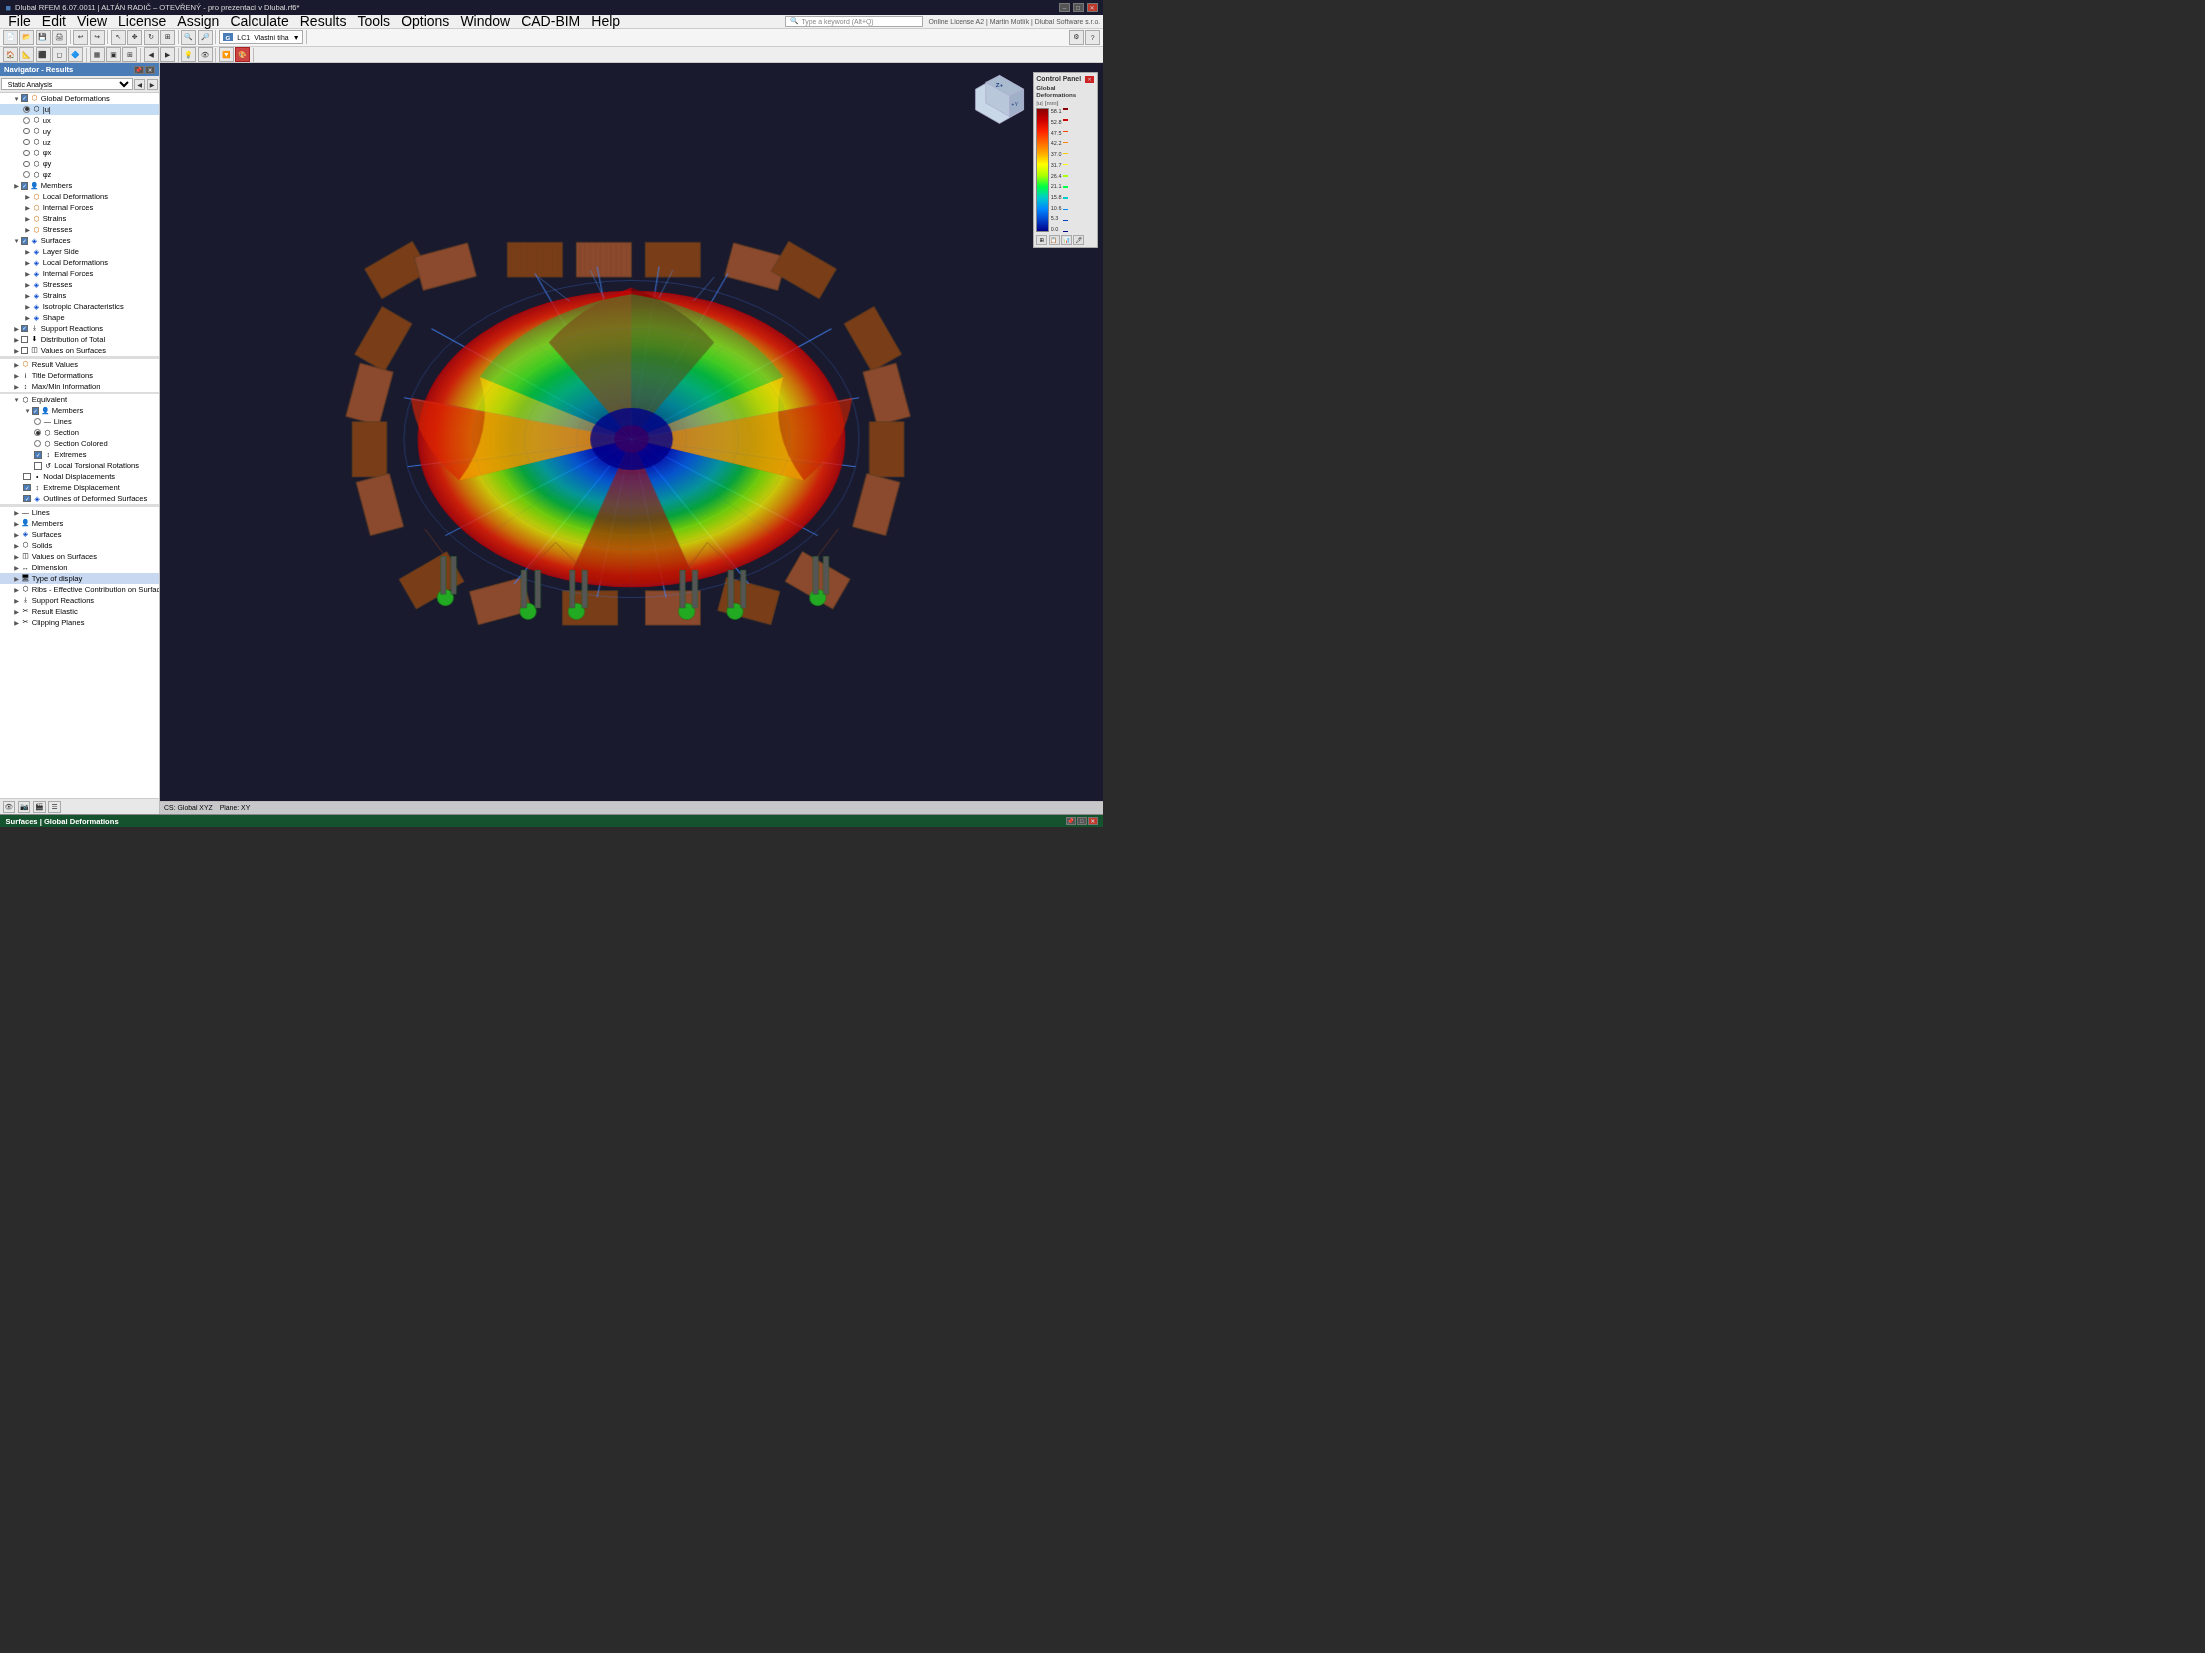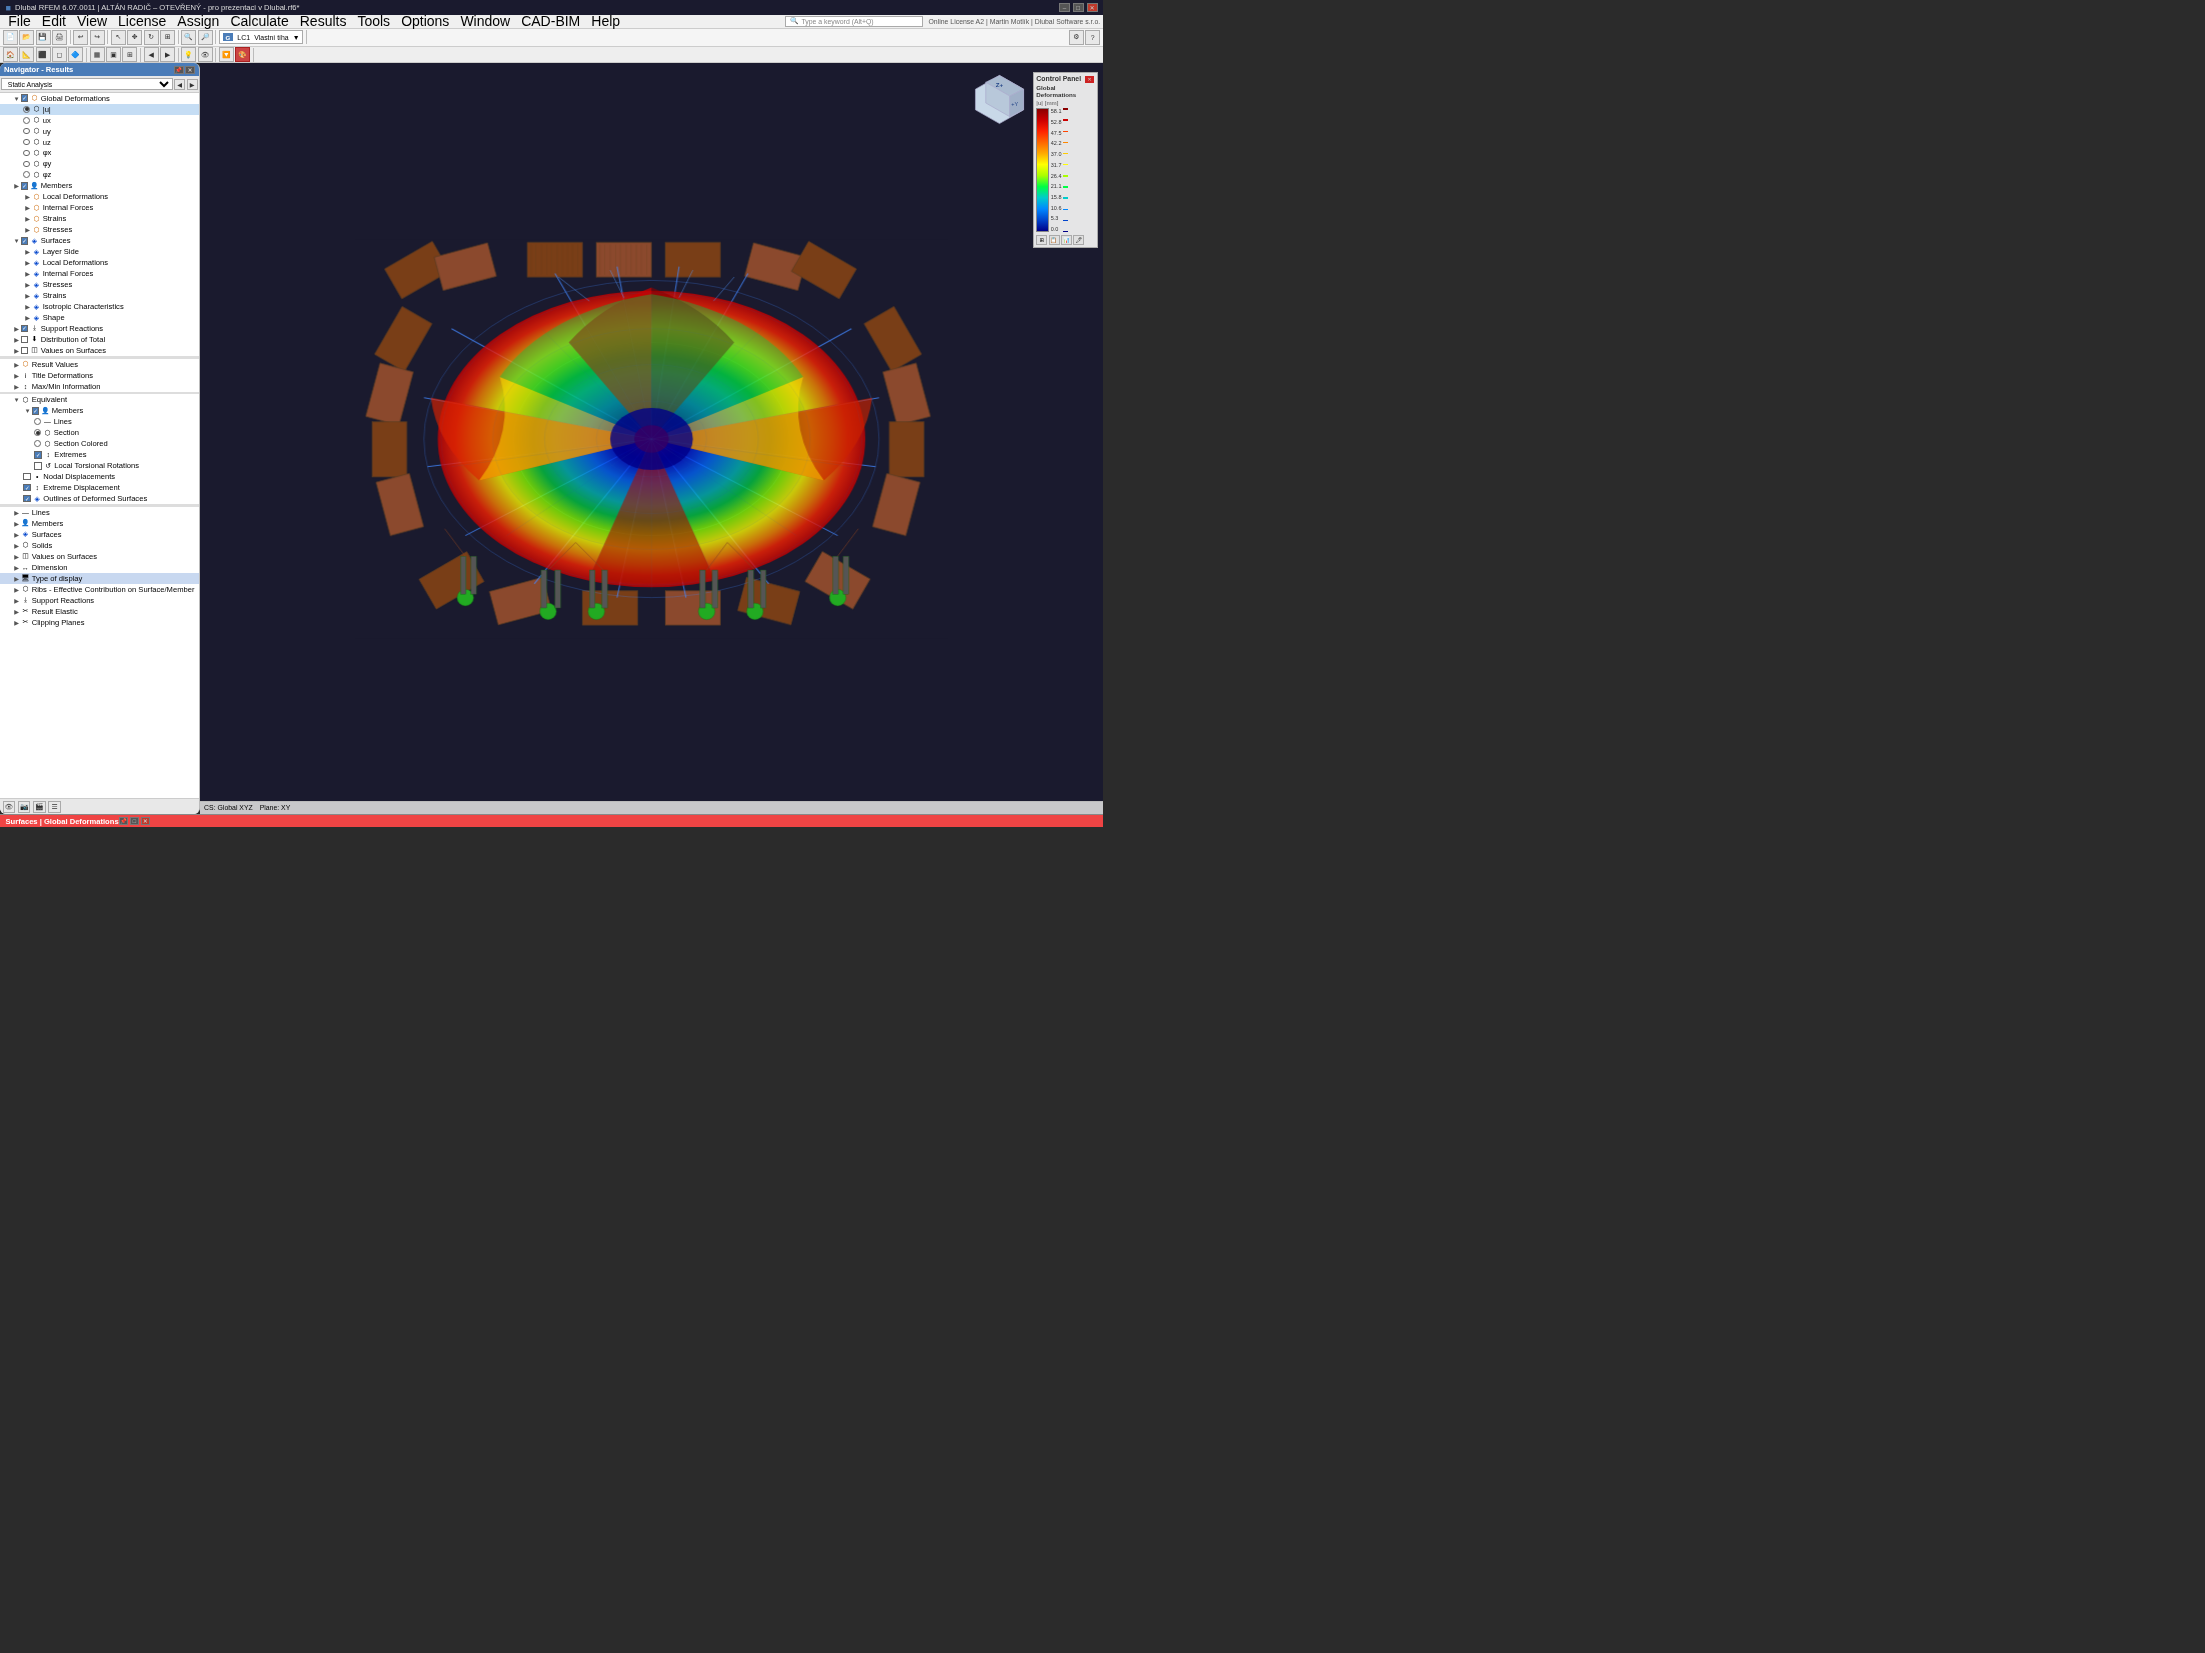--- a/index.html
+++ b/index.html
@@ -16,21 +16,21 @@
     .menu-bar { background: #f0f0f0; height: 13.8px; display: flex; align-items: center; padding: 0 2.8px; border-bottom: 0.7px solid #ccc; }
     .menu-item { padding: 1.4px 5.5px; font-size: 14px; cursor: pointer; color: #000; }
     .toolbar-btn { width: 15px; height: 15px; background: #e8e8e8; border: 0.7px solid #aaa; display: flex; align-items: center; justify-content: center; cursor: pointer; font-size: 6.9px; color: #333; }
     .toolbar-sep { width: 0.7px; height: 13.8px; background: #bbb; margin: 0 1.4px; }
     .toolbar-dropdown { height: 13.8px; background: #fff; border: 0.7px solid #aaa; font-size: 6.9px; padding: 0 2.8px; display: flex; align-items: center; gap: 1.4px; min-width: 55px; cursor: pointer; }
 
     
     .main-layout { display: flex; height: calc(100% - 76px); }
 
     
-    .navigator { width: 200px; background: #f0f0f0; border-right: 0.7px solid #bbb; display: flex; flex-direction: column; overflow: hidden; flex-shrink: 0; border-radius: 6px; }
+    .navigator { width: 160px; background: #f0f0f0; border-right: 0.7px solid #bbb; display: flex; flex-direction: column; overflow: hidden; flex-shrink: 0; }
     .nav-header { background: #4a7cb8; color: #fff; padding: 2.1px 4.1px; font-weight: bold; font-size: 7.6px; display: flex; align-items: center; justify-content: space-between; }
     .nav-content { overflow-y: auto; flex: 1; background: #fff; }
     .nav-dropdown { background: #e8e8e8; border-bottom: 0.7px solid #ccc; padding: 1.4px; display: flex; align-items: center; }
     .nav-select { width: 100%; background: #fff; border: 0.7px solid #aaa; font-size: 6.9px; height: 12.4px; padding: 0 1.4px; }
     
     
     .tree-item { display: flex; align-items: center; padding: 0.7px 1.4px; cursor: pointer; font-size: 7.6px; white-space: nowrap; }
     .tree-item.selected { background: #c5ddf4; }
     .tree-indent { display: inline-block; width: 11px; flex-shrink: 0; }
     .tree-toggle { width: 8.3px; height: 8.3px; display: inline-flex; align-items: center; justify-content: center; font-size: 6.2px; color: #555; flex-shrink: 0; }
@@ -51,21 +51,21 @@
     
     .legend-panel { position: absolute; top: 6.9px; right: 6.9px; background: rgba(240,240,240,0.95); border: 0.7px solid #aaa; padding: 2.8px; width: 65px; }
     .legend-title { font-size: 6.9px; font-weight: bold; color: #333; margin-bottom: 1.4px; }
     .legend-action-btn { width: 11px; height: 9.6px; background: #e0e0e0; border: 0.7px solid #aaa; font-size: 5.5px; display: flex; align-items: center; justify-content: center; cursor: pointer; }
 
     
     .nav-cube { position: absolute; top: 6.9px; right: 79px; width: 55px; height: 55px; background: rgba(200,210,230,0.9); border: 0.7px solid #aaa; display: flex; align-items: center; justify-content: center; }
 
     
     .bottom-panel { height: 131px; background: #fff; border-top: 1.4px solid #888; display: flex; flex-direction: column; }
-    .bottom-header { background: #ef4444; color: #fff; padding: 1.4px 5.5px; font-weight: bold; font-size: 7.6px; display: flex; align-items: center; justify-content: flex-start; }
+    .bottom-header { background: #14532d; color: #fff; padding: 1.4px 5.5px; font-weight: bold; font-size: 7.6px; display: flex; align-items: center; justify-content: space-between; }
     .bottom-toolbar { background: #e8e8e8; border-bottom: 0.7px solid #ccc; padding: 1.4px 2.8px; display: flex; align-items: center; gap: 4.1px; }
     .results-table { flex: 1; overflow-y: auto; }
     table { width: 100%; border-collapse: collapse; font-size: 6.9px; }
     th { background: #e8e8e8; border: 0.7px solid #ccc; padding: 1.4px 2.8px; text-align: center; font-weight: bold; font-size: 6.9px; position: sticky; top: 0; }
     td { border: 0.7px solid #ddd; padding: 0.7px 2.8px; text-align: right; font-size: 6.9px; }
     td:first-child, td:nth-child(2) { text-align: center; }
     .total-row { background: #f5f5f5; font-weight: bold; }
     
     
     .status-bar { background: #e0e0e0; border-top: 0.7px solid #bbb; height: 13.8px; display: flex; align-items: center; padding: 0 4.1px; gap: 8.3px; font-size: 6.9px; }

